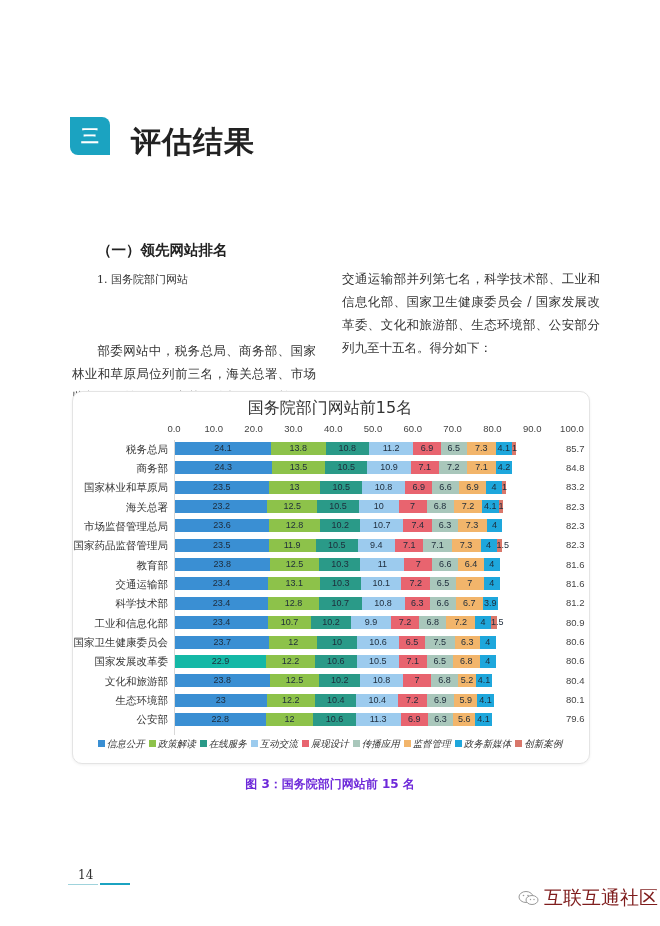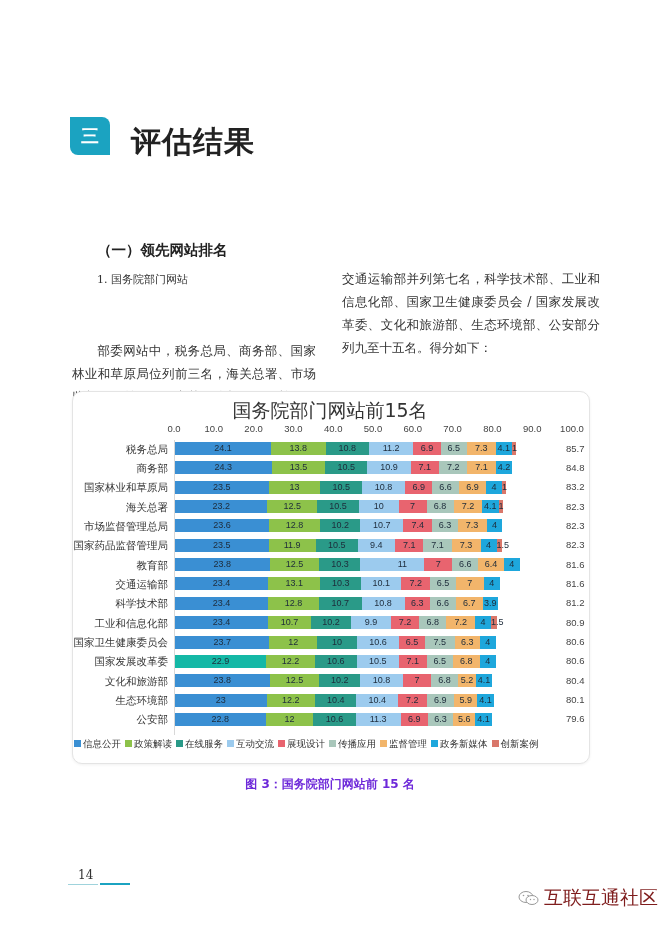--- a/index.html
+++ b/index.html
@@ -31,21 +31,21 @@
   .para.right { left:342px; top:267px; width:258px; }
   .para .indent { display:inline-block; width:25px; }
 
   .chart-box {
     position:absolute; left:72px; top:391px; width:516px; height:371px;
     border:1px solid #e4e4e4; border-radius:10px; background:#fff;
     box-shadow:0 1px 3px rgba(0,0,0,0.06);
   }
   .chart-title {
     position:absolute; left:0; width:100%; top:398px; text-align:center;
-    font-size:19px; color:#333;
+    font-size:16px; color:#333;
   }
   .tick {
     position:absolute; top:423px; font-size:9.5px; color:#444; transform:translateX(-50%);
     font-family: "Liberation Sans", sans-serif;
   }
   .axis-line {
     position:absolute; left:174px; top:440px; width:1px; height:295px; background:#d8d8d8;
   }
   .row-label {
     position:absolute; right:492px; font-size:10.5px; color:#333; white-space:nowrap;
@@ -57,22 +57,22 @@
   .seg {
     height:13px; font-size:9px; line-height:13px; text-align:center; overflow:visible;
     white-space:nowrap; color:#1d2b3a; font-family: "Liberation Sans", sans-serif;
   }
   .seg span { display:inline-block; }
   .total {
     position:absolute; left:566px; font-size:9.5px; color:#444; height:14px; line-height:14px;
     font-family: "Liberation Sans", sans-serif;
   }
   .legend {
-    position:absolute; left:72px; width:516px; top:738px; text-align:left;
-    font-size:9.5px; color:#333; white-space:nowrap;
+    position:absolute; left:72px; width:516px; top:738px; text-align:center;
+    font-size:9.5px; color:#333; white-space:nowrap;font-style:italic;
   }
   .legend-item { display:inline-block; margin:0 2px; }
   .legend-swatch { display:inline-block; width:7px; height:7px; margin-right:2px; vertical-align:0px; }
   .figure-caption {
     position:absolute; left:0; width:660px; top:776px; text-align:center;
     font-size:12px; font-weight:bold; color:#6d28d9;
   }
   .page-number {
     position:absolute; left:78px; top:868px; font-size:12px; color:#333;
     font-family: "DejaVu Serif", "Liberation Serif", serif;
@@ -188,21 +188,21 @@
       <div class="seg" style="width: 29.054px; background: rgb(242, 181, 107);"><span>7.3</span></div>
       <div class="seg" style="width: 15.92px; background: rgb(30, 167, 220);"><span>4</span></div>
       <div class="seg" style="width: 5.97px; background: rgb(217, 119, 106);"><span>1.5</span></div>
     </div>
     <div class="total" style="top: 538.25px;">82.3</div>
     <div class="row-label" style="top: 557.6px;">教育部</div>
     <div class="bar" style="top: 558.1px;">
       <div class="seg" style="width: 94.724px; background: rgb(58, 143, 211);"><span>23.8</span></div>
       <div class="seg" style="width: 49.75px; background: rgb(141, 194, 74);"><span>12.5</span></div>
       <div class="seg" style="width: 40.994px; background: rgb(42, 154, 136);"><span>10.3</span></div>
-      <div class="seg" style="width: 43.78px; background: rgb(156, 203, 238); padding-left: 20px;"><span>11</span></div>
+      <div class="seg" style="width: 43.78px; background: rgb(156, 203, 238);"><span>11</span></div>
       <div class="seg" style="width: 27.86px; background: rgb(232, 100, 111);"><span>7</span></div>
       <div class="seg" style="width: 26.268px; background: rgb(169, 199, 187);"><span>6.6</span></div>
       <div class="seg" style="width: 25.472px; background: rgb(242, 181, 107);"><span>6.4</span></div>
       <div class="seg" style="width: 15.92px; background: rgb(30, 167, 220);"><span>4</span></div>
     </div>
     <div class="total" style="top: 557.6px;">81.6</div>
     <div class="row-label" style="top: 576.95px;">交通运输部</div>
     <div class="bar" style="top: 577.45px;">
       <div class="seg" style="width: 93.132px; background: rgb(58, 143, 211);"><span>23.4</span></div>
       <div class="seg" style="width: 52.138px; background: rgb(141, 194, 74);"><span>13.1</span></div>

